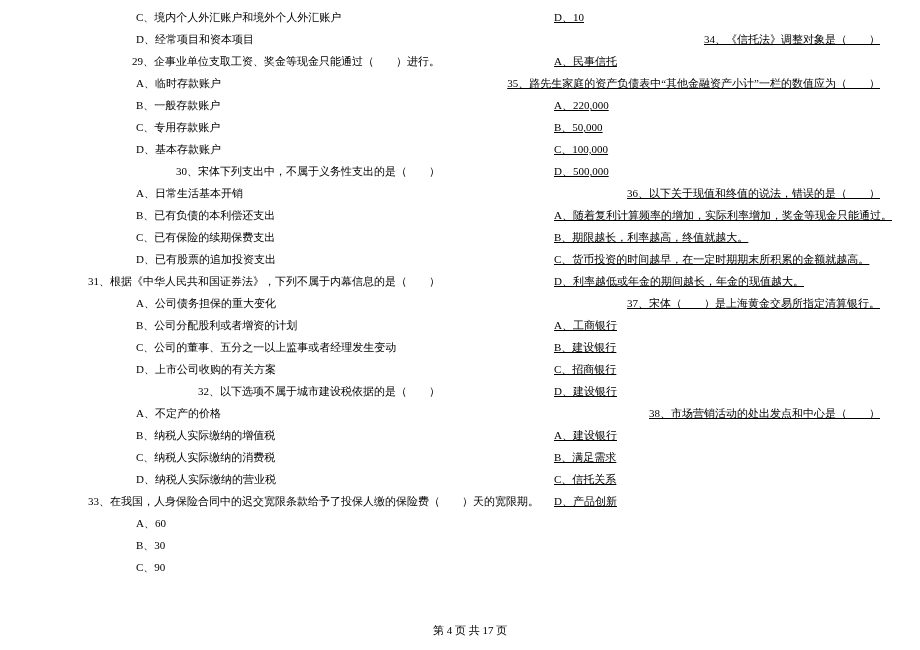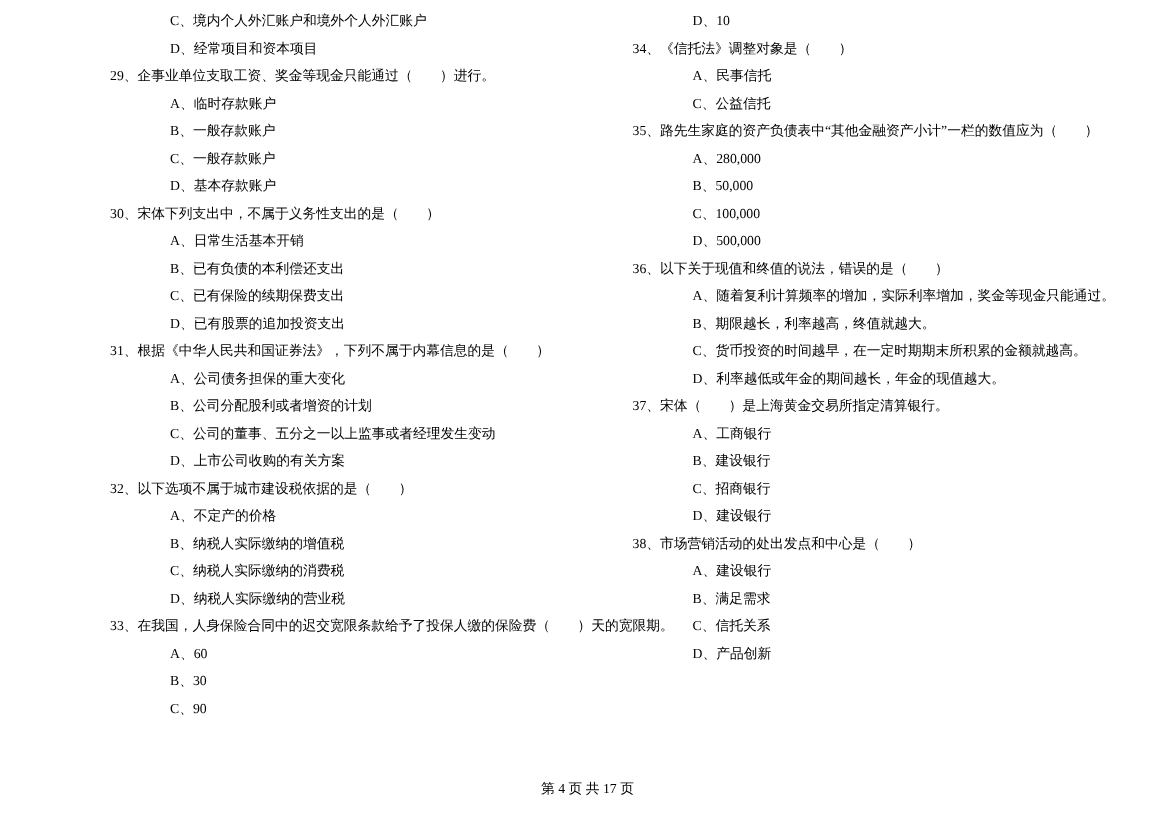--- a/index.html
+++ b/index.html
@@ -24,51 +24,53 @@
     }
     .col-left {
       width: 50%;
       padding-left: 112px;
       padding-right: 20px;
     }
     .col-right {
       width: 50%;
       padding-left: 70px;
       padding-right: 40px;
+      text-decoration: underline;
     }
     .line {
       line-height: 22px;
       white-space: nowrap;
     }
     .option {
       padding-left: 24px;
     }
     .question {
       margin-left: -24px;
+      text-align: right;
     }
     .footer {
       position: absolute;
       bottom: 12px;
       width: 100%;
       text-align: center;
       font-size: 11px;
       margin-left: 10px;
     }
   </style>
 </head>
 <body>
 
 <div class="columns">
   <div class="col-left">
     <div class="line option">C、境内个人外汇账户和境外个人外汇账户</div>
     <div class="line option">D、经常项目和资本项目</div>
     <div class="line question">29、企事业单位支取工资、奖金等现金只能通过（　　）进行。</div>
     <div class="line option">A、临时存款账户</div>
     <div class="line option">B、一般存款账户</div>
-    <div class="line option">C、一般存款账户</div>
+    <div class="line option">C、专用存款账户</div>
     <div class="line option">D、基本存款账户</div>
     <div class="line question">30、宋体下列支出中，不属于义务性支出的是（　　）</div>
     <div class="line option">A、日常生活基本开销</div>
     <div class="line option">B、已有负债的本利偿还支出</div>
     <div class="line option">C、已有保险的续期保费支出</div>
     <div class="line option">D、已有股票的追加投资支出</div>
     <div class="line question">31、根据《中华人民共和国证券法》，下列不属于内幕信息的是（　　）</div>
     <div class="line option">A、公司债务担保的重大变化</div>
     <div class="line option">B、公司分配股利或者增资的计划</div>
     <div class="line option">C、公司的董事、五分之一以上监事或者经理发生变动</div>
@@ -81,23 +83,22 @@
     <div class="line question">33、在我国，人身保险合同中的迟交宽限条款给予了投保人缴的保险费（　　）天的宽限期。</div>
     <div class="line option">A、60</div>
     <div class="line option">B、30</div>
     <div class="line option">C、90</div>
   </div>
 
   <div class="col-right">
     <div class="line option">D、10</div>
     <div class="line question">34、《信托法》调整对象是（　　）</div>
     <div class="line option">A、民事信托</div>
-    <div class="line option">C、公益信托</div>
     <div class="line question">35、路先生家庭的资产负债表中“其他金融资产小计”一栏的数值应为（　　）</div>
-    <div class="line option">A、280,000</div>
+    <div class="line option">A、220,000</div>
     <div class="line option">B、50,000</div>
     <div class="line option">C、100,000</div>
     <div class="line option">D、500,000</div>
     <div class="line question">36、以下关于现值和终值的说法，错误的是（　　）</div>
     <div class="line option">A、随着复利计算频率的增加，实际利率增加，奖金等现金只能通过。</div>
     <div class="line option">B、期限越长，利率越高，终值就越大。</div>
     <div class="line option">C、货币投资的时间越早，在一定时期期末所积累的金额就越高。</div>
     <div class="line option">D、利率越低或年金的期间越长，年金的现值越大。</div>
     <div class="line question">37、宋体（　　）是上海黄金交易所指定清算银行。</div>
     <div class="line option">A、工商银行</div>

